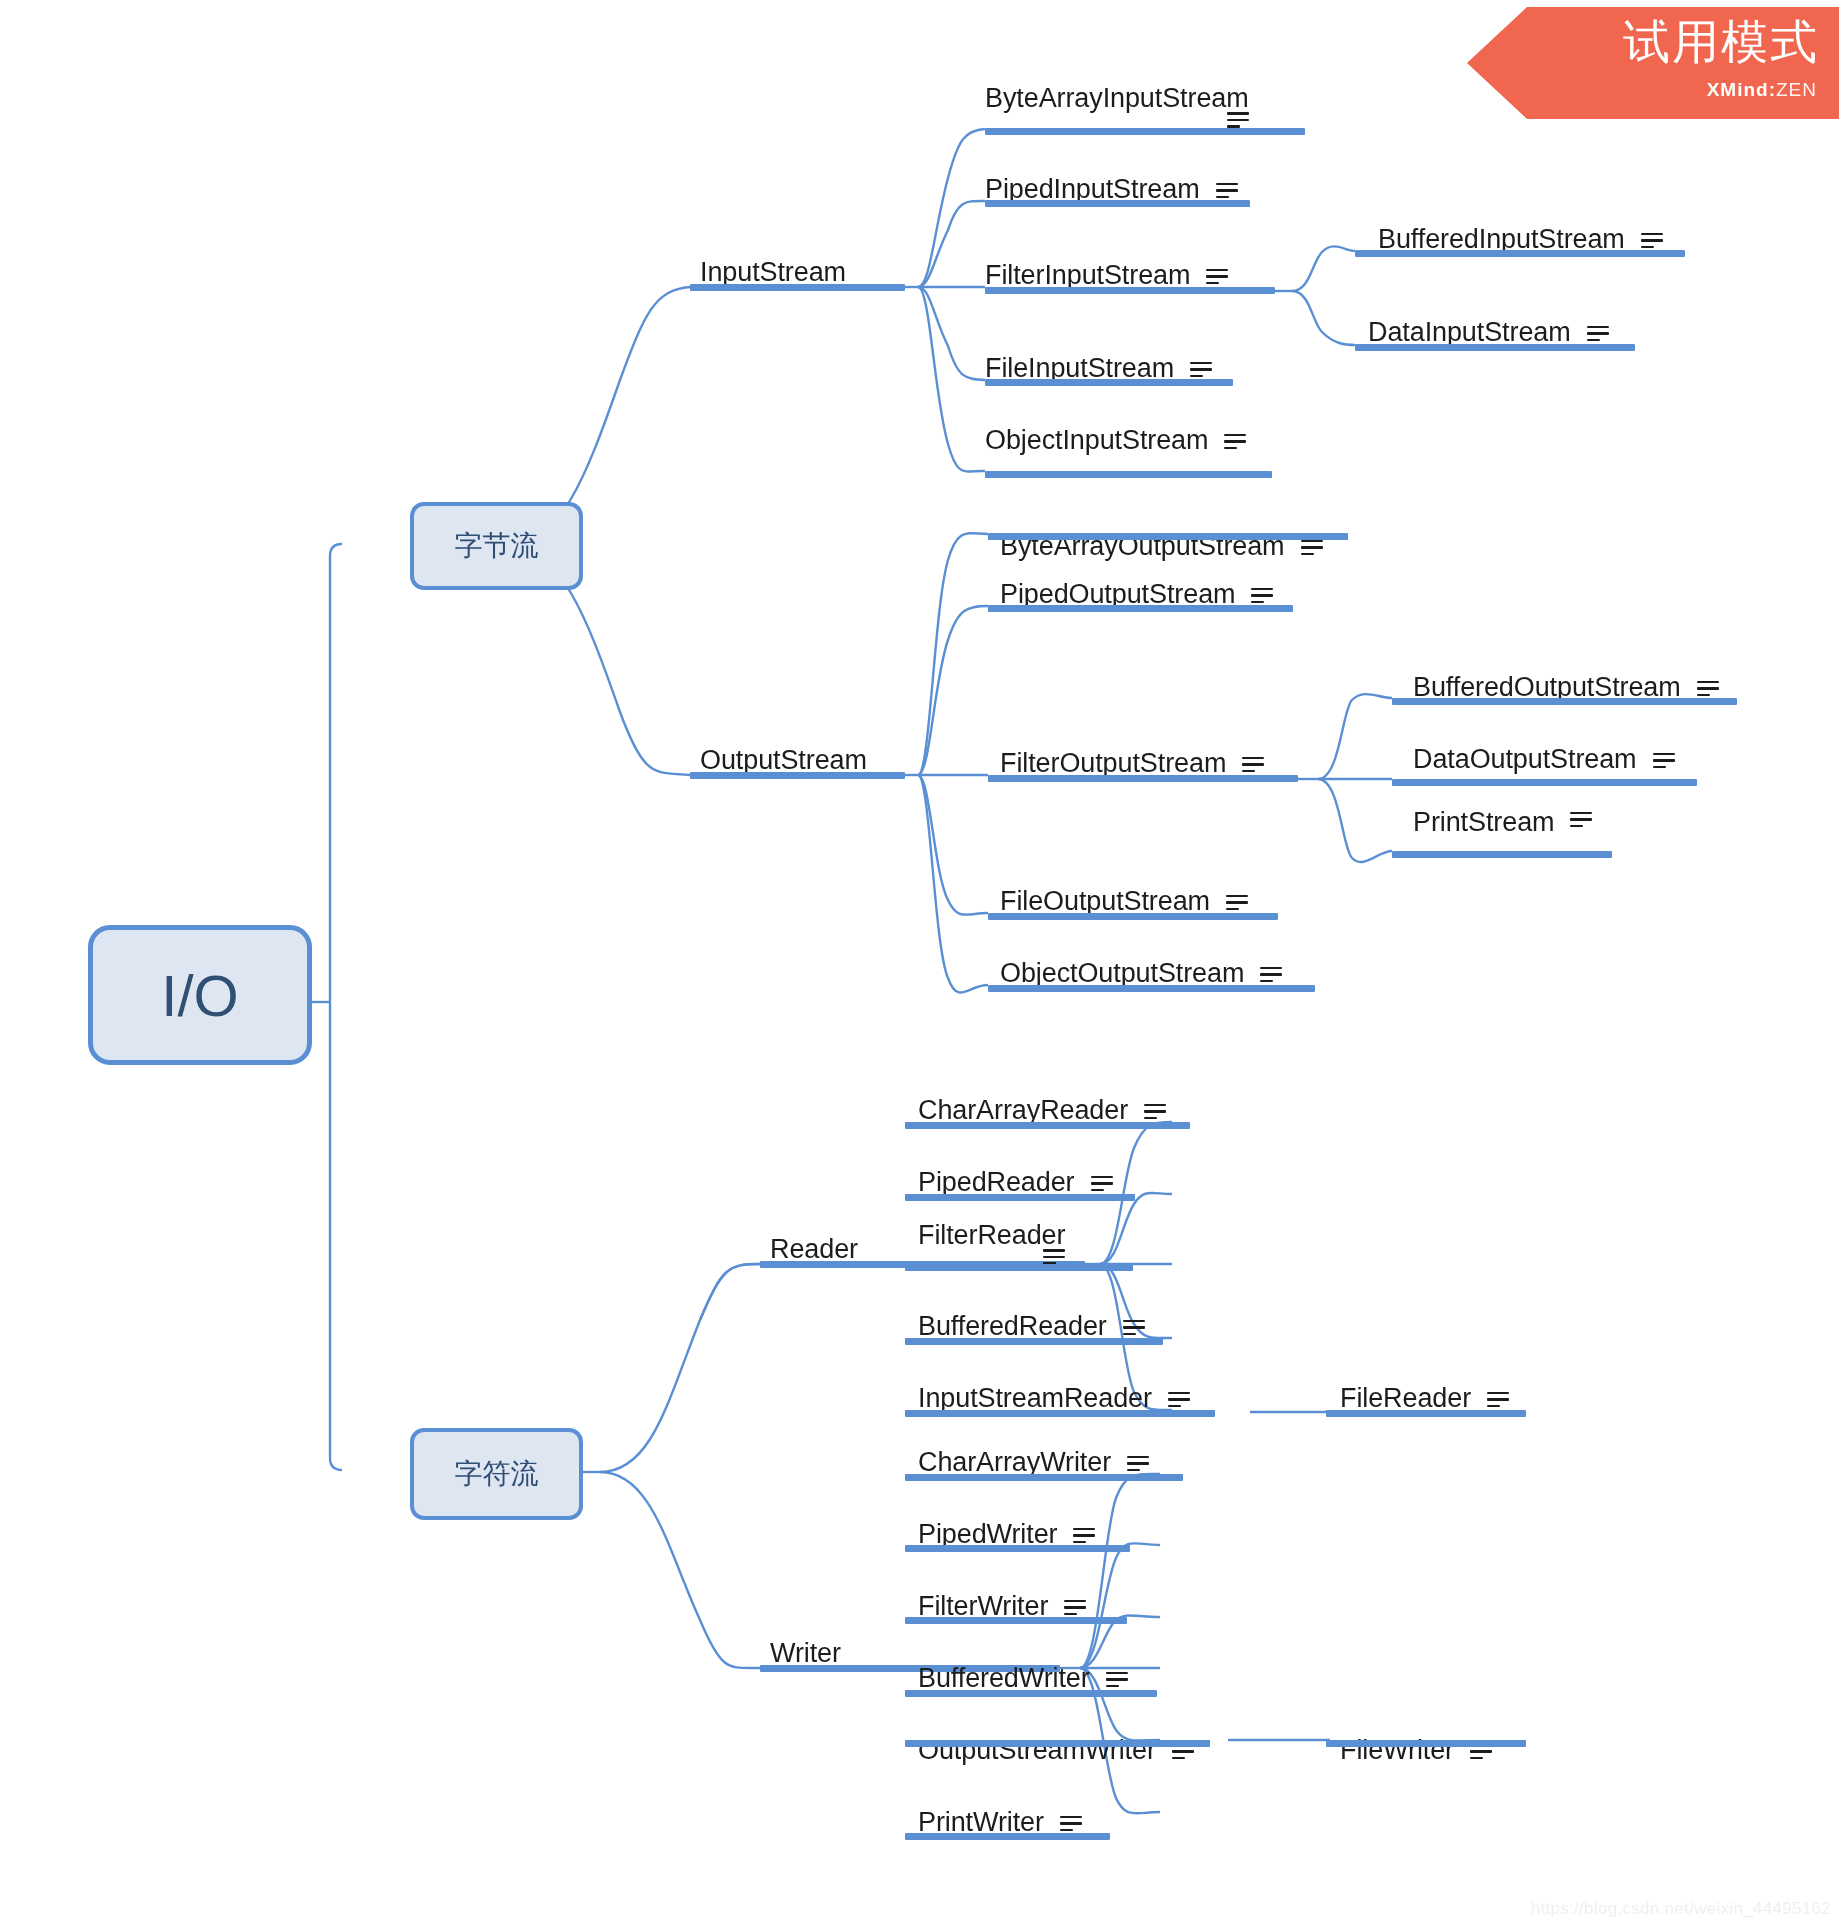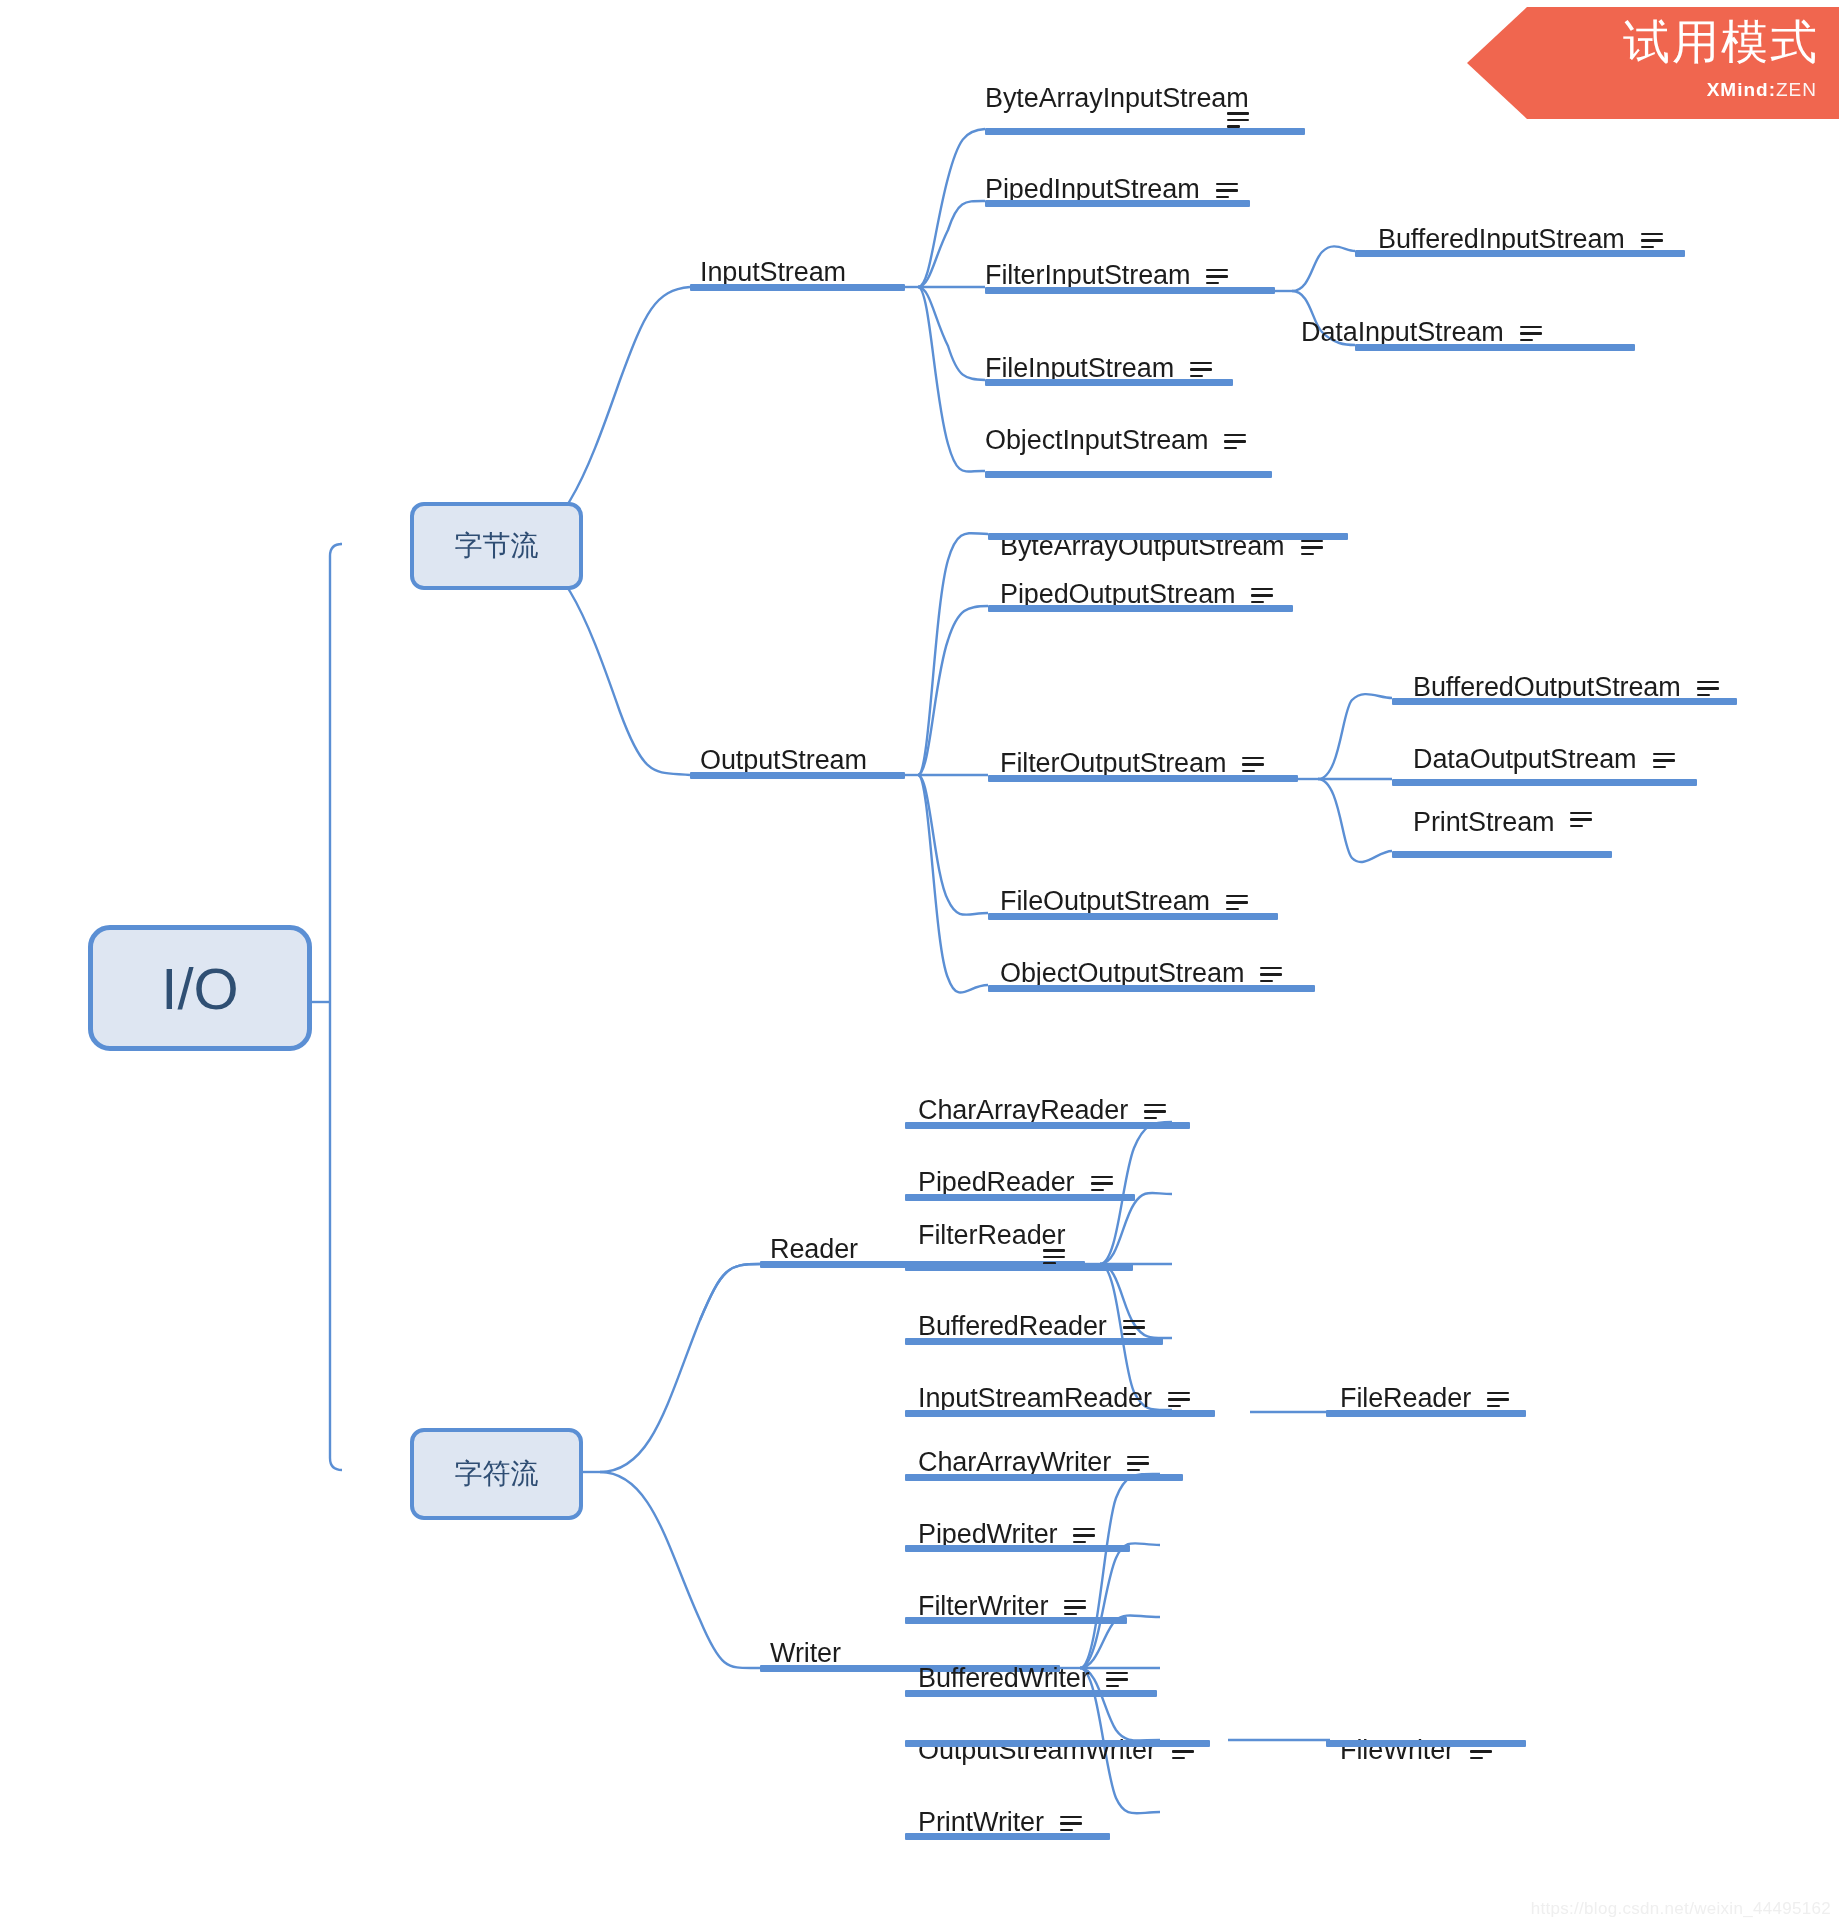--- a/index.html
+++ b/index.html
@@ -201,21 +201,21 @@
     </g>
   </svg>
 
   <div class="trial-banner">
     <div class="trial-title">试用模式</div>
     <div class="trial-brand">
       <span>XMind</span><span>:</span><span class="zen">ZEN</span>
     </div>
   </div>
 
-  <div class="box root" style="left:88px; top:925px; width:224px; height:126px;">
+  <div class="box root" style="left:88px; top:925px; width:224px; height:140px;">
     <span>I/O</span>
   </div>
 
   <div class="box level1" style="left:410px; top:502px; width:173px; height:88px;">
     <span>字节流</span>
   </div>
   <div class="box level1" style="left:410px; top:1428px; width:173px; height:92px;">
     <span>字符流</span>
   </div>
 
@@ -292,21 +292,21 @@
   <div class="topic" style="left:1378px; top:207px;">
     <span class="topic-label">BufferedInputStream</span>
     <span class="notes-icon">
         <i class="l1"></i>
         <i class="l2"></i>
         <i class="l3"></i>
       </span>
   </div>
   <div class="underbar" style="left:1355px; top:250px; width:330px;"></div>
 
-  <div class="topic" style="left:1301px; top:300px;justify-content:space-between;">
+  <div class="topic" style="left:1368px; top:300px;justify-content:space-between;">
     <span class="topic-label">DataInputStream</span>
     <span class="notes-icon">
         <i class="l1"></i>
         <i class="l2"></i>
         <i class="l3"></i>
       </span>
   </div>
   <div class="underbar" style="left:1355px; top:344px; width:280px;"></div>
 
   <div class="topic" style="left:1000px; top:514px;">

